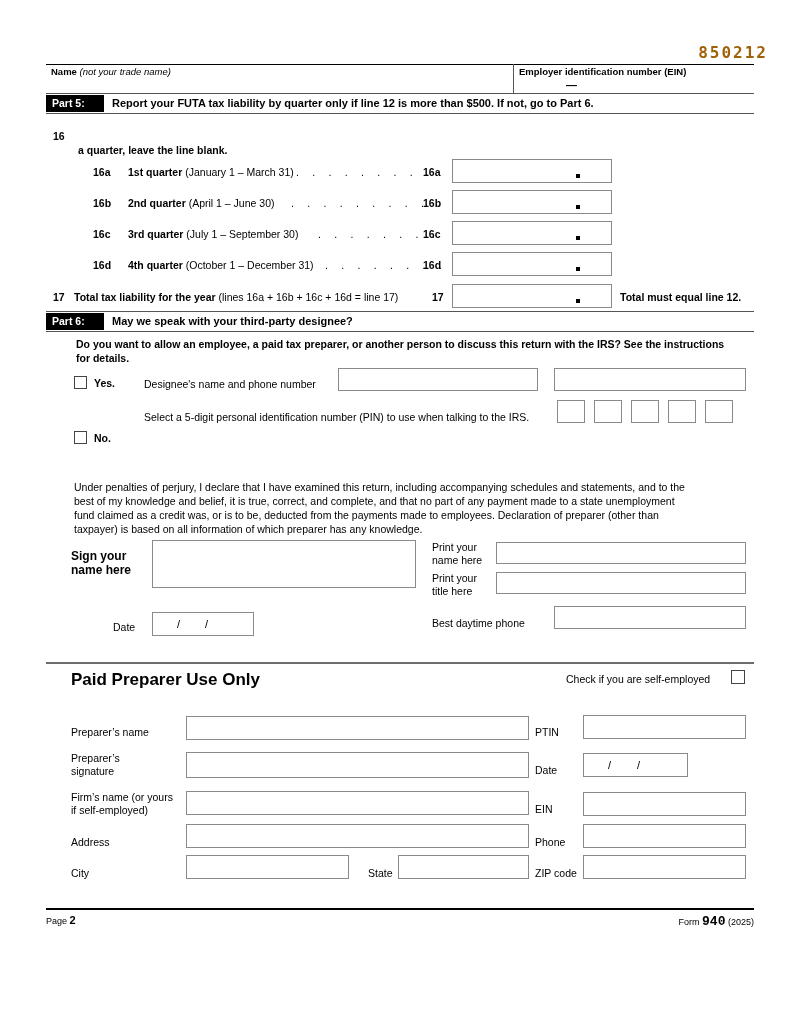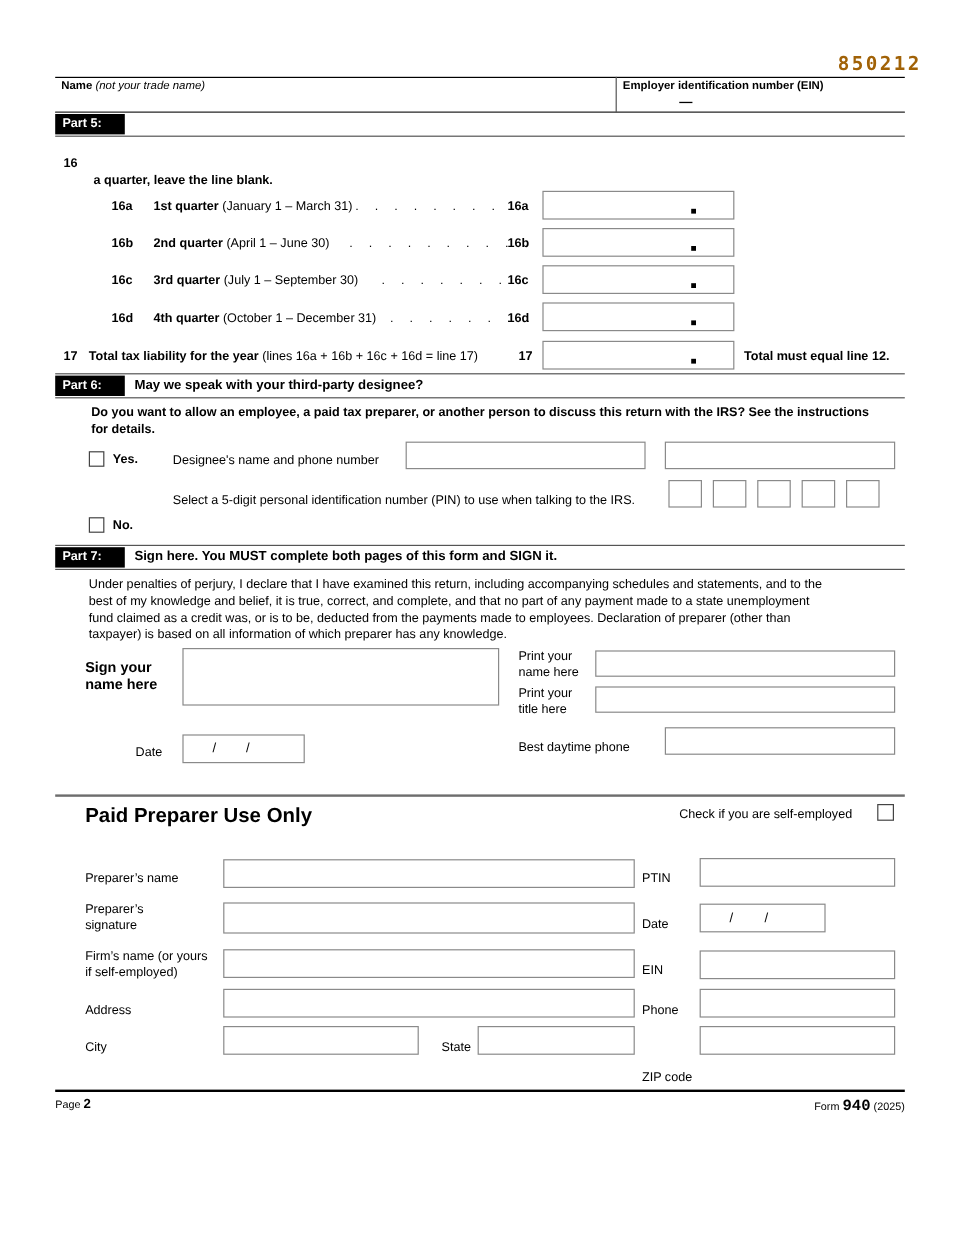--- a/index.html
+++ b/index.html
@@ -96,20 +96,21 @@
   <div class="hdr-rule-top"></div>
   <div class="hdr-vrule"></div>
   <div class="hdr-rule-bot"></div>
   <div class="hdr-name"><span class="bold">Name</span> <span class="ital">(not your trade name)</span></div>
   <div class="hdr-ein">Employer identification number (EIN)</div>
   <div class="hdr-dash">—</div>
 
   <div class="part" style="top:95px;">
     <div class="ol"></div>
     <div class="tag">Part 5:</div>
+    <div class="ttl">Report your FUTA tax liability by quarter only if line 12 is more than $500. If not, go to Part 6.</div>
     <div class="ul"></div>
   </div>
 
   <div class="lnum" style="left:53px; top:130px;">16</div>
   <div class="ltxt" style="left:78px; top:144px;">a quarter, leave the line blank.</div>
 
   <div class="ltxt" style="left:93px; top:166px;">16a</div>
   <div class="ltxt" style="left:128px; top:166px;"><span>1st quarter</span> <span class="lite">(January 1 – March 31)</span></div>
   <div class="leader" style="left:296px; top:166px;">. . . . . . . . .</div>
   <div class="ltxt" style="left:423px; top:166px;">16a</div>
@@ -163,26 +164,20 @@
   <div class="lbl" style="left:144px; top:411px;">Select a 5-digit personal identification number (PIN) to use when talking to the IRS.</div>
   <div class="bx" style="left:557px; top:400px; width:28px; height:23px;"></div>
   <div class="bx" style="left:594px; top:400px; width:28px; height:23px;"></div>
   <div class="bx" style="left:631px; top:400px; width:28px; height:23px;"></div>
   <div class="bx" style="left:668px; top:400px; width:28px; height:23px;"></div>
   <div class="bx" style="left:705px; top:400px; width:28px; height:23px;"></div>
 
   <div class="cbx" style="left:74px; top:431px;"></div>
   <div class="ltxt" style="left:94px; top:432px;">No.</div>
 
-  <div class="part" style="top:456px;">
-    <div class="ol"></div>
-    <div class="tag">Part 7:</div>
-    <div class="ttl">Sign here. You MUST complete both pages of this form and SIGN it.</div>
-    <div class="ul"></div>
-  </div>
 
   <div class="jpara" style="left:74px; top:480px; width:680px;">Under penalties of perjury, I declare that I have examined this return, including accompanying schedules and statements, and to the</div>
   <div class="jpara" style="left:74px; top:508px; width:680px;">fund claimed as a credit was, or is to be, deducted from the payments made to employees. Declaration of preparer (other than</div>
   <div class="jpara" style="left:74px; top:494px; width:680px;">best of my knowledge and belief, it is true, correct, and complete, and that no part of any payment made to a state unemployment</div>
   <div class="jpara" style="left:74px; top:522px; width:680px;">taxpayer) is based on all information of which preparer has any knowledge.</div>
 
   <div class="lblb" style="left:71px; top:549px;">
     <span>Sign your</span><br>
     <span>name here</span>
   </div>
@@ -239,20 +234,20 @@
 
   <div class="lbl" style="left:71px; top:836px;">Address</div>
   <div class="bx" style="left:186px; top:824px; width:343px; height:24px;"></div>
   <div class="lbl" style="left:535px; top:836px;">Phone</div>
   <div class="bx" style="left:583px; top:824px; width:163px; height:24px;"></div>
 
   <div class="lbl" style="left:71px; top:867px;">City</div>
   <div class="bx" style="left:186px; top:855px; width:163px; height:24px;"></div>
   <div class="lbl" style="left:368px; top:867px;">State</div>
   <div class="bx" style="left:398px; top:855px; width:131px; height:24px;"></div>
-  <div class="lbl" style="left:535px; top:867px;margin-top:25px;">ZIP code</div>
+  <div class="lbl" style="left:535px; top:867px;">ZIP code</div>
   <div class="bx" style="left:583px; top:855px; width:163px; height:24px;"></div>
 
   <div class="rule-blk" style="left:46px; top:908px; width:708px; height:2px;"></div>
   <div class="foot-l"><span>Page</span> <b>2</b></div>
   <div class="foot-r"><span>Form</span> <span class="n">940</span> <span>(2025)</span></div>
 
 </div>
 
 </body></html>

